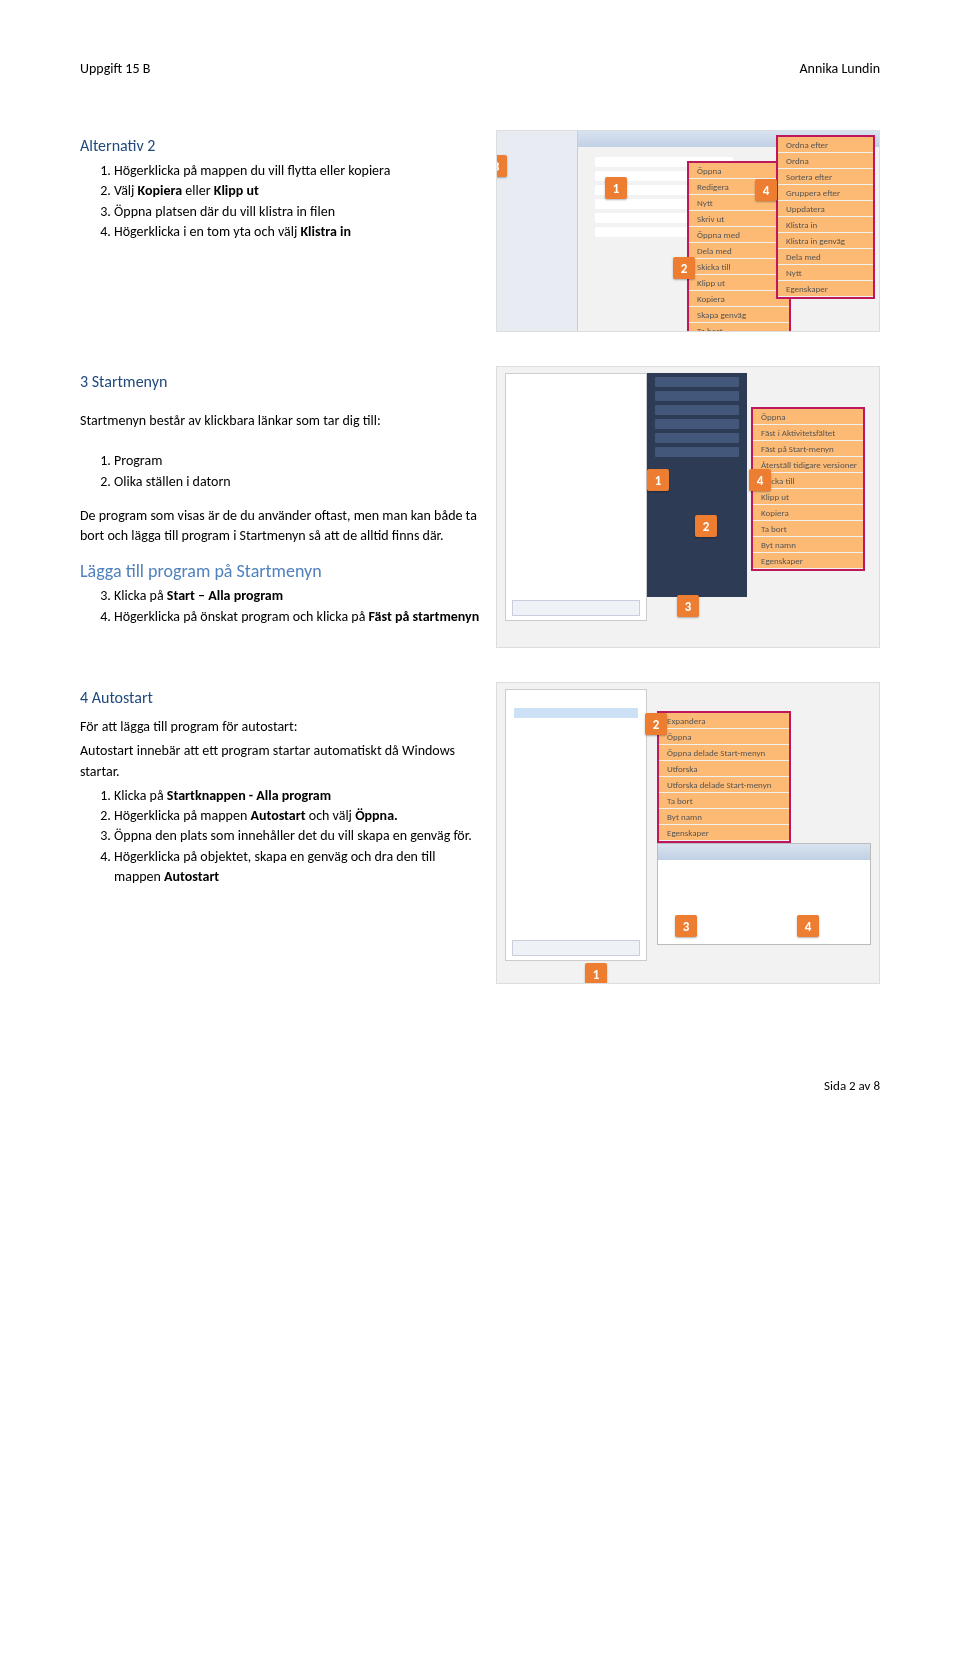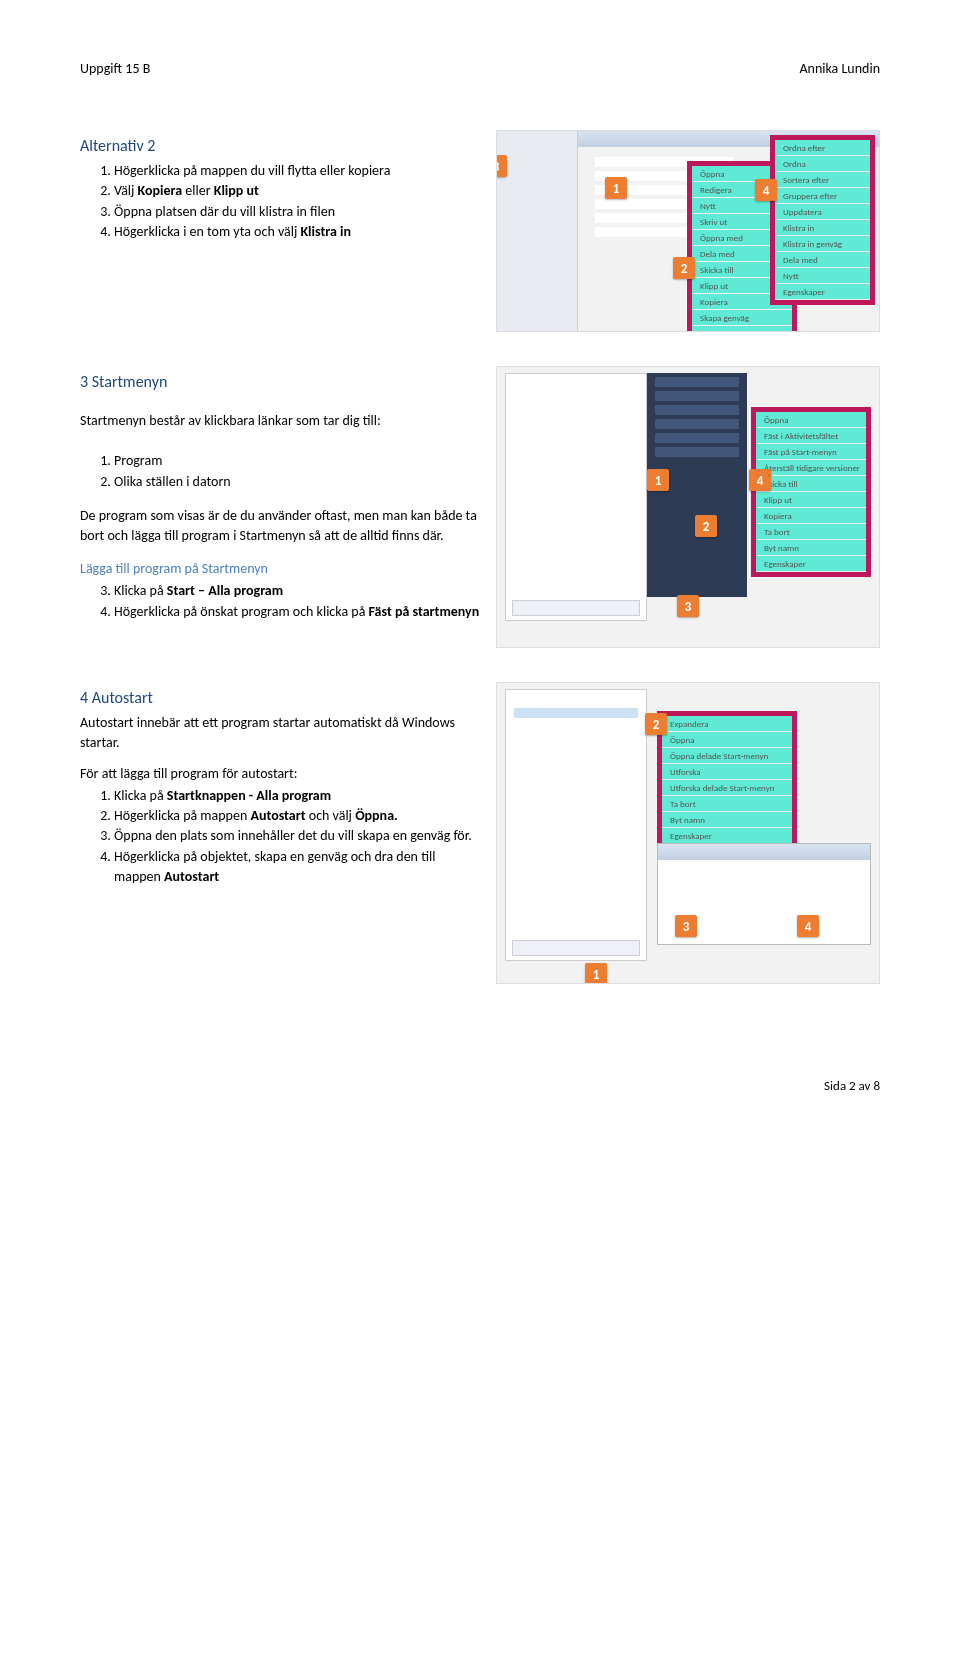--- a/index.html
+++ b/index.html
@@ -20,21 +20,21 @@
     margin-bottom: 53px;
   }
   .h2-blue {
     color: #1f497d;
     font-size: 16px;
     margin: 6px 0 6px 0;
     font-weight: normal;
   }
   .h3-blue {
     color: #4f81bd;
-    font-size: 14px;
+    font-size: 18px;
     margin: 8px 0 4px 0;
     font-weight: normal;
   }
   p, li {
     font-size: 14px;
     line-height: 1.45;
   }
   ol {
     margin: 2px 0 10px 0;
     padding-left: 34px;
@@ -74,21 +74,21 @@
     font-size: 13px;
     padding: 20px 80px 30px 0;
   }
 
   
   .line { height: 10px; background: #fff; margin: 4px 8px; border-radius: 1px; }
   .line.short { width: 60%; }
   .line.med { width: 80%; }
   .icon-strip { height: 16px; background: linear-gradient(#d9e3f0,#c0d0e4); }
   .sidebar-block { position:absolute; left:0; top:0; bottom:0; width:80px; background:#e8ecf2; border-right:1px solid #ccc;}
-  .menu-block { position:absolute; background:#5eead4; border:5px solid #be185d; font-size:9px; }
+  .menu-block { position:absolute; background:#fdba74; border:2px solid #be185d; font-size:9px; }
   .menu-block .mi { padding:2px 8px; white-space:nowrap; border-bottom:1px solid #f0f0f0; }
 </style>
 </head>
 <body>
 
 <div class="page">
 
   <div class="header-row">
     <span>Uppgift 15 B</span>
     <span>Annika Lundin</span>
@@ -203,22 +203,22 @@
         <div class="marker" style="left:198px; top:148px;">2</div>
         <div class="marker" style="left:252px; top:102px;">4</div>
         <div class="marker" style="left:180px; top:228px;">3</div>
       </div>
     </div>
   </div>
 
   <div class="section">
     <div class="textcol">
       <div class="h2-blue">4 Autostart</div>
+      <p style="margin:10px 0 2px 0;">För att lägga till program för autostart:</p>
       <p style="margin:4px 0;">Autostart innebär att ett program startar automatiskt då Windows startar.</p>
-      <p style="margin:10px 0 2px 0;">För att lägga till program för autostart:</p>
       <ol id="auto-ol">
           <li>Klicka på <b>Startknappen - Alla program</b></li>
           <li>Högerklicka på mappen <b>Autostart</b> och välj <b>Öppna.</b></li>
           <li>Öppna den plats som innehåller det du vill skapa en genväg för.</li>
           <li>Högerklicka på objektet, skapa en genväg och dra den till mappen <b>Autostart</b></li>
         </ol>
     </div>
     <div class="imgcol">
       <div class="fakeimg" style="height:300px;">
         <div style="position:absolute;left:8px;top:6px;width:140px;bottom:22px;background:#fff;border:1px solid #ccc;">

